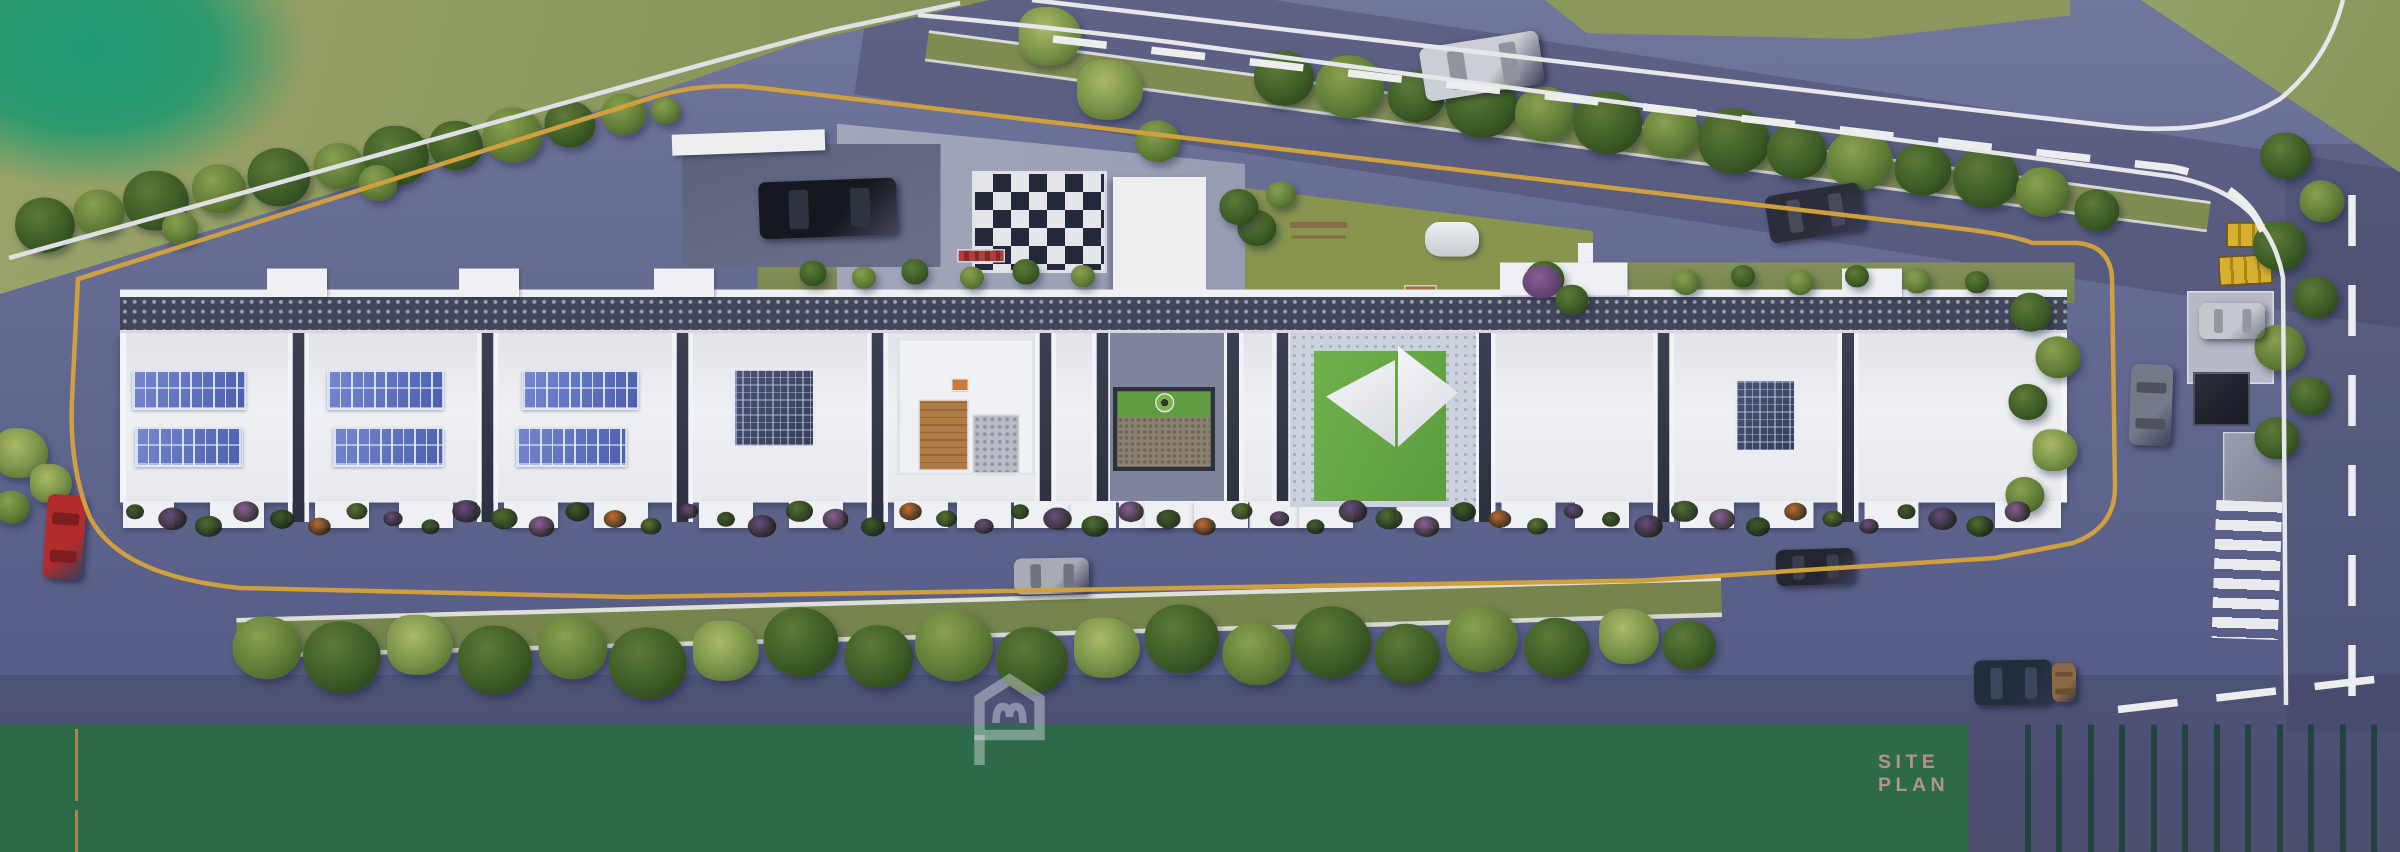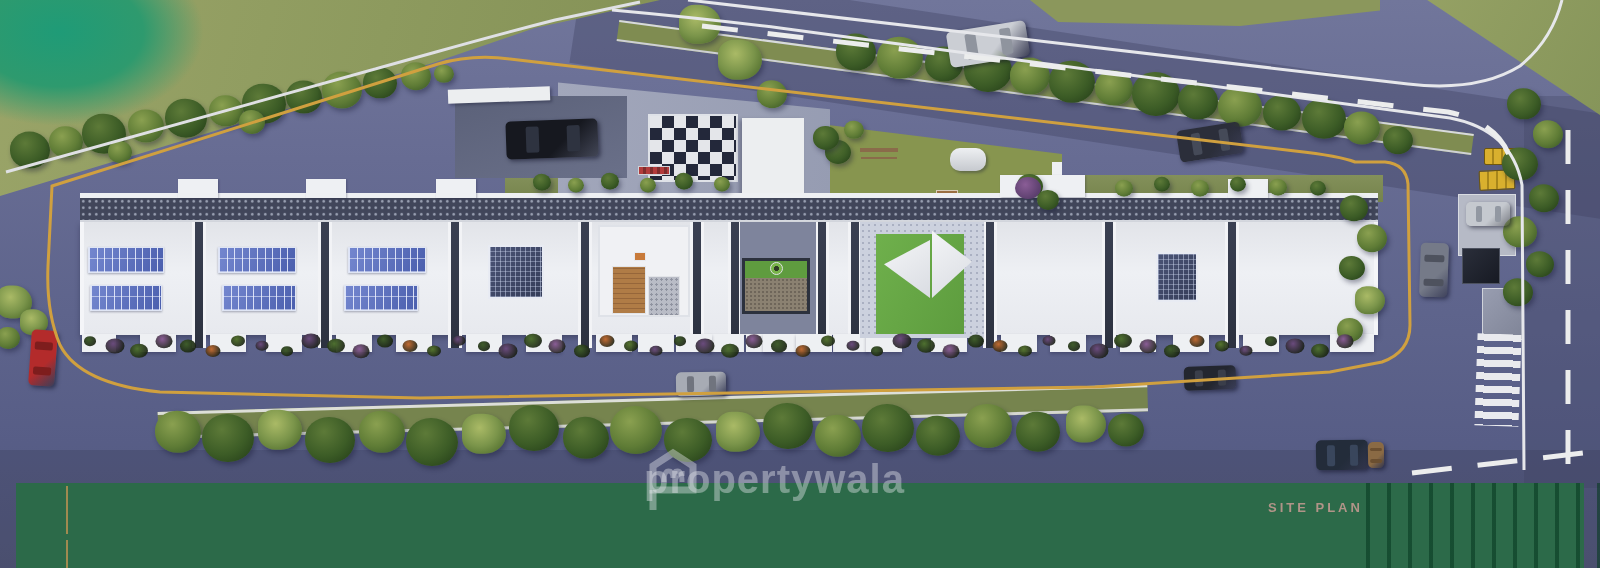--- a/index.html
+++ b/index.html
@@ -90,21 +90,21 @@
     background:repeating-linear-gradient(180deg,#e9eaee 0 7px,rgba(0,0,0,0) 7px 13px);}
   
   .tree{border-radius:48% 52% 50% 50%;transform:translate(-50%,-50%);box-shadow:2px 3px 5px rgba(22,26,52,.4);}
   .t0{background:radial-gradient(circle at 38% 32%,#5d7a38,#3c5c26 55%,#2a451c 85%);}
   .t1{background:radial-gradient(circle at 38% 32%,#8aa050,#5f7c36 55%,#42602a 85%);}
   .t2{background:radial-gradient(circle at 40% 35%,#aaba66,#7a944a 50%,#53702f 85%);border-radius:42% 58% 55% 45%;}
   .shrub{border-radius:50%;transform:translate(-50%,-50%);}
   .car{border-radius:5px;box-shadow:2px 2px 4px rgba(12,15,35,.55);}
   .glass{position:absolute;border-radius:2px;}
   
-  .footer{left:16px;top:483px;width:1568px;height:85px;background:#2c6a49;z-index:8;}
+  .footer{left:0;top:483px;width:1312px;height:85px;background:#2c6a49;z-index:8;}
   .footer-stripes{left:1350px;top:0;width:250px;height:85px;
     background:repeating-linear-gradient(90deg,rgba(8,58,34,.6) 0 4px,rgba(0,0,0,0) 4px 21px);}
   .footer-label{left:1252px;top:17px;font-size:13px;font-weight:bold;letter-spacing:3px;color:#b19488;}
   .gold-line-a{left:50px;top:3px;width:2px;height:48px;background:#a08a50;}
   .gold-line-b{left:50px;top:57px;width:2px;height:28px;background:#a08a50;}
   
   .watermark{left:644px;top:444px;width:340px;height:70px;z-index:9;display:flex;align-items:center;gap:10px;}
   .wm-text{position:static;font-size:40px;font-weight:bold;letter-spacing:1px;color:rgba(228,230,235,.42);}
   svg.marks{left:0;top:0;z-index:3;}
 </style>
@@ -424,15 +424,14 @@
     <div class="gold-line-b"></div>
     <div class="footer-label">SITE PLAN</div>
   </div>
 
   <div class="watermark">
     <svg width="58" height="66" viewBox="0 0 58 66" style="position:static">
       <path d="M9,20 L29,7 L49,20 L49,44 L9,44 Z" fill="none" stroke="rgba(228,230,235,.42)" stroke-width="7"></path>
       <path d="M9,44 L9,64" fill="none" stroke="rgba(228,230,235,.42)" stroke-width="7"></path>
       <path d="M20,36 Q20,25 24.5,25 Q29,25 29,32 Q29,25 33.5,25 Q38,25 38,36" fill="none" stroke="rgba(228,230,235,.42)" stroke-width="5"></path>
     </svg>
-    <span class="wm-text">propertywala</span>
   </div>
 </div>
 
 </body></html>

